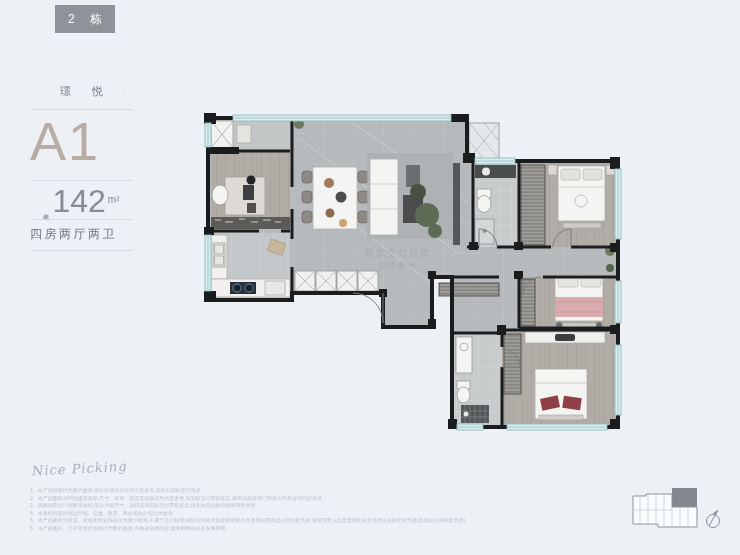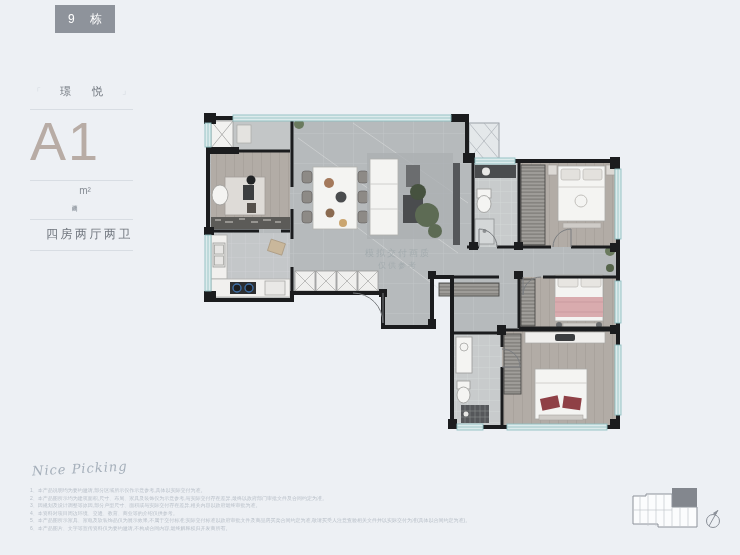--- a/index.html
+++ b/index.html
@@ -17,52 +17,53 @@
   .proj-row{position:absolute;top:0;left:0;width:100%;display:flex;align-items:center;justify-content:center;gap:10px;}
   .proj-name{font-size:11px;letter-spacing:9px;padding-left:9px;color:#6e747c;}
   .deco{font-size:8px;color:#b9c1ca;opacity:.8;}
   .divider{position:absolute;left:0;width:103px;height:1px;background:#d8dde3;}
   .unit-label{position:absolute;top:30px;left:0;width:103px;text-align:left;
               font-size:54px;font-weight:200;letter-spacing:2px;color:#b8aca5;line-height:1;}
   .area-row{position:absolute;top:101px;left:0;width:103px;display:flex;align-items:flex-end;justify-content:center;}
   .area-prefix{writing-mode:vertical-rl;font-size:5.5px;color:#9aa1a9;letter-spacing:1px;margin-bottom:5px;}
   .area-value{font-size:32px;font-weight:300;color:#868c94;line-height:1;margin:0 2px;}
   .area-unit{font-size:10px;color:#868c94;margin-bottom:12px;}
-  .layout-label{position:absolute;top:142px;left:0;width:103px;text-align:right;
+  .layout-label{position:absolute;top:142px;left:0;width:103px;text-align:left;
                 font-size:12px;letter-spacing:2.5px;color:#70767e;}
 
   
   .signature{left:32px;top:461px;font-family:"DejaVu Serif",serif;font-style:italic;
              font-size:13px;color:#a5afba;transform:rotate(-3deg);letter-spacing:1px;}
 
   
   .disclaimers{left:30px;top:487px;width:480px;font-size:5px;line-height:7.6px;color:#b9c0c9;}
 
   
   .keyplan{left:628px;top:486px;}
   .compass{left:704px;top:506px;}
 </style>
 </head>
 <body>
 
 <div class="page">
 
-  <div class="abs badge">9 栋</div>
+  <div class="abs badge">2 栋</div>
 
   <div class="abs panel">
     <div class="proj-row">
       <span class="deco">「</span>
       <span class="proj-name">璟 悦</span>
       <span class="deco">」</span>
     </div>
     <div class="divider" style="top:25px"></div>
     <div class="unit-label">A1</div>
     <div class="divider" style="top:96px"></div>
     <div class="area-row">
       <span class="area-prefix">建面约</span>
+      <span class="area-value">142</span>
       <span class="area-unit">m²</span>
     </div>
     <div class="divider" style="top:135px"></div>
     <div class="layout-label">四房两厅两卫</div>
     <div class="divider" style="top:166px"></div>
   </div>
 
   <svg class="abs" style="left:203px;top:103px" width="420" height="340" viewBox="0 0 420 340">
     <defs>
       <pattern id="tile" width="30" height="30" patternUnits="userSpaceOnUse">

